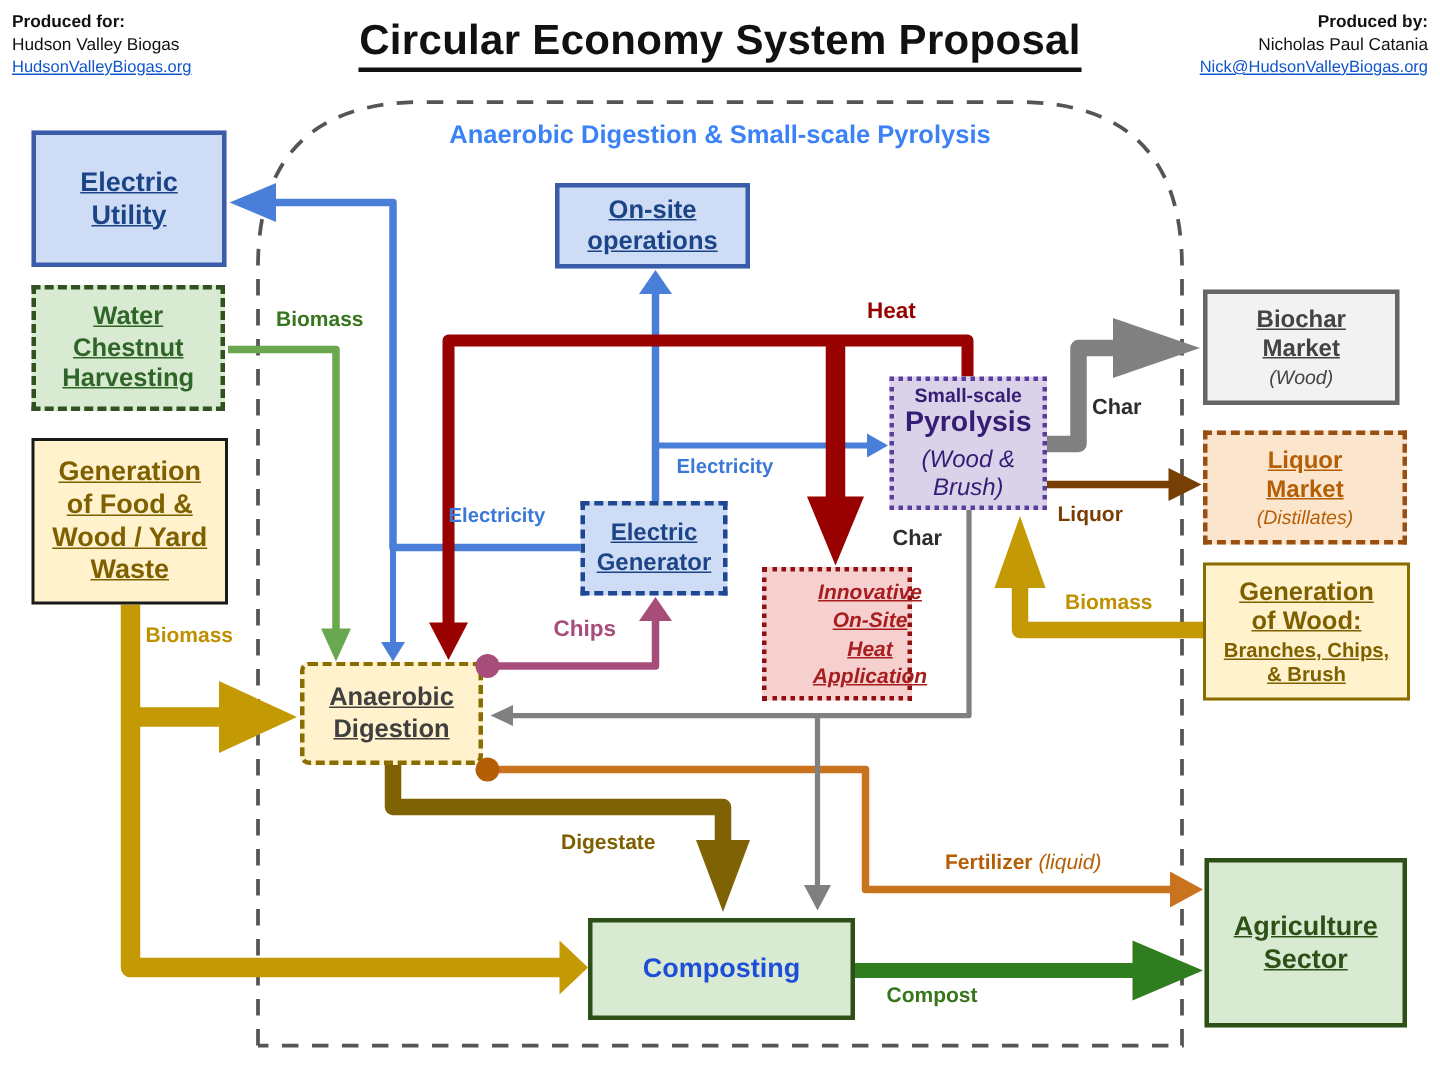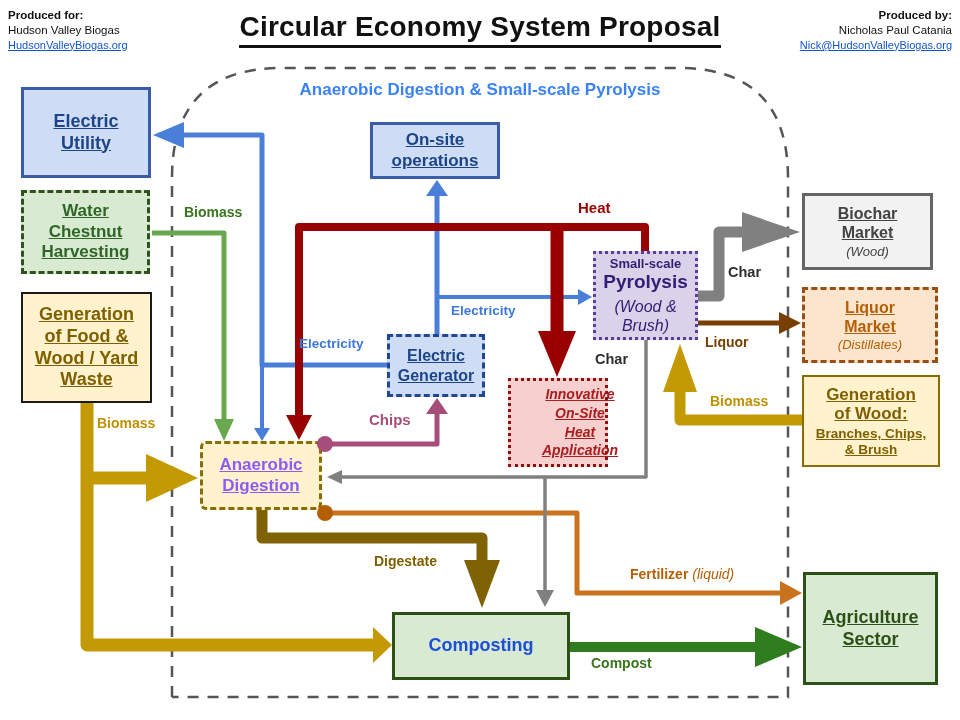--- a/index.html
+++ b/index.html
@@ -136,21 +136,21 @@
     <div style="font-weight:bold;font-size:13px;">Small-scale</div>
     <div style="font-weight:bold;font-size:19px;">Pyrolysis</div>
     <div style="font-style:italic;font-size:16px;margin-top:3px;">(Wood &amp; Brush)</div>
   </div>
 
   <div class="node prewrap" style="left:508px;top:378px;width:100px;height:89px;background:#f6cfcf;border:3px dotted #8f1010;color:#a81e1e;font-weight:bold;font-style:italic;font-size:14px;line-height:1.35;padding-left:44px;">Innovative
 On-Site
 Heat
 Application</div>
 
-  <div class="node prewrap" style="left:200px;top:441px;width:122px;height:69px;background:#fff2cc;border:3px dashed #8a6d00;color:#8b5cf6;font-weight:bold;font-size:17px;border-radius:6px;">Anaerobic
+  <div class="node prewrap" style="left:200px;top:441px;width:122px;height:69px;background:#fff2cc;border:3px dashed #8a6d00;color:#404040;font-weight:bold;font-size:17px;border-radius:6px;">Anaerobic
 Digestion</div>
 
   <div class="node" style="left:802px;top:193px;width:131px;height:77px;background:#f2f2f2;border:3px solid #666;color:#434343;">
     <div class="prewrap" style="font-weight:bold;font-size:16px;">Biochar
 Market</div>
     <div style="font-style:italic;font-size:13px;margin-top:2px;">(Wood)</div>
   </div>
 
   <div class="node" style="left:802px;top:287px;width:136px;height:76px;background:#fce5cd;border:3px dashed #9a4f12;color:#b45f06;">
     <div class="prewrap" style="font-weight:bold;font-size:16px;">Liquor

